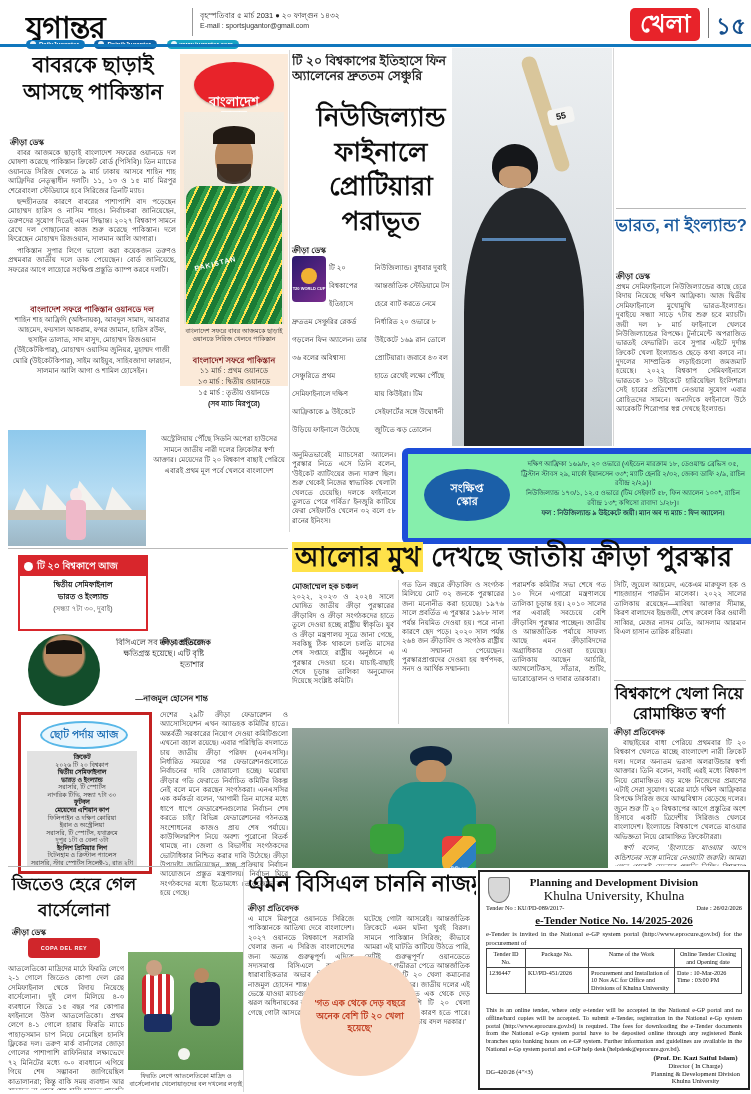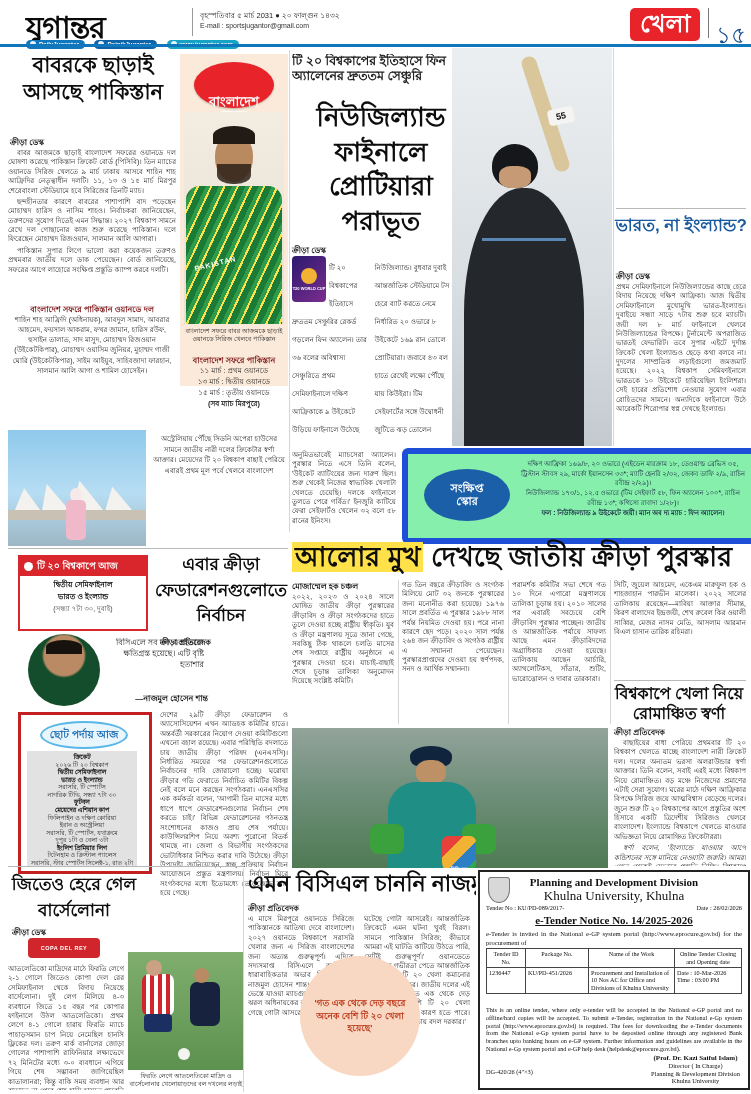--- a/index.html
+++ b/index.html
@@ -66,21 +66,21 @@
       </span>
     <span class="badge" style="background:#16a3c4;">
         <span class="dot"></span>
         <span>www.jugantor.com</span>
       </span>
   </div>
   <div class="abs" style="left:630px;top:5px;">
     <span class="khela">খেলা</span>
   </div>
   <div class="abs" style="left:708px;top:8px;width:1px;height:30px;background:#777;"></div>
-  <div class="abs" style="left:716px;top:17px;font-size:23px;font-weight:normal;color:#17518f;">১৫</div>
+  <div class="abs" style="left:716px;top:8px;font-size:23px;font-weight:bold;color:#17518f;">১৫</div>
   <div class="abs" style="left:0;top:44px;width:751px;height:3px;background:#1077bd;"></div>
 
   <div class="abs ctr hl-black ov" style="left:8px;top:52px;width:170px;height:82px;font-size:21px;line-height:1.28;">বাবরকে ছাড়াই আসছে পাকিস্তান</div>
   <div class="abs byline" style="left:10px;top:136px;">ক্রীড়া ডেস্ক</div>
   <div class="abs ov" style="left:8px;top:148px;width:168px;height:152px;">
     <p class="bt just para">বাবর আজমকে ছাড়াই বাংলাদেশ সফরের ওয়ানডে দল ঘোষণা করেছে পাকিস্তান ক্রিকেট বোর্ড (পিসিবি)। তিন ম্যাচের ওয়ানডে সিরিজ খেলতে ৯ মার্চ ঢাকায় আসবে শাহিন শাহ আফ্রিদির নেতৃত্বাধীন দলটি। ১১, ১৩ ও ১৫ মার্চ মিরপুর শেরেবাংলা স্টেডিয়ামে হবে সিরিজের তিনটি ম্যাচ।</p>
     <p class="bt just para">ছন্দহীনতার কারণে বাবরের পাশাপাশি বাদ পড়েছেন মোহাম্মদ হারিস ও নাসিম শাহও। নির্বাচকরা জানিয়েছেন, তরুণদের সুযোগ দিতেই এমন সিদ্ধান্ত। ২০২৭ বিশ্বকাপ সামনে রেখে দল গোছানোর কাজ শুরু করেছে পাকিস্তান। দলে ফিরেছেন মোহাম্মদ রিজওয়ান, সালমান আলি আগারা।</p>
     <p class="bt just para">পাকিস্তান সুপার লিগে ভালো করা কয়েকজন তরুণও প্রথমবার জাতীয় দলে ডাক পেয়েছেন। বোর্ড জানিয়েছে, সফরের আগে লাহোরে সংক্ষিপ্ত প্রস্তুতি ক্যাম্প করবে দলটি।</p>
   </div>
   <div class="abs ctr" style="left:8px;top:303px;width:168px;font-size:8px;font-weight:bold;color:#7a1113;">বাংলাদেশ সফরে পাকিস্তান ওয়ানডে দল</div>
@@ -185,21 +185,20 @@
       <div style="font-size:7px;color:#444;">(সন্ধ্যা ৭টা ৩০, দুবাই)</div>
     </div>
   </div>
 
   <div class="photo" style="left:28px;top:634px;width:72px;height:72px;border-radius:50%;background:radial-gradient(circle at 50% 30%,#b98a63 0 32%,#134d2b 36% 100%);">
     <div class="abs" style="left:18px;top:6px;width:36px;height:14px;background:#17120e;border-radius:50% 50% 0 0;"></div>
   </div>
   <div class="abs ov" style="left:104px;top:638px;width:100px;height:50px;font-size:8px;font-weight:normal;color:#222;line-height:1.35;text-align:right;">বিসিএলে সব দল একইভাবে ক্ষতিগ্রস্ত হয়েছে। এটি বৃষ্টি হতাশার</div>
   <div class="abs" style="left:118px;top:692px;width:90px;font-size:8px;font-weight:bold;color:#111;text-align:right;">—নাজমুল হোসেন শান্ত</div>
 
-  <div class="abs ctr hl-black ov" style="left:152px;top:552px;width:138px;height:78px;font-size:17px;line-height:1.5;">এবার ক্রীড়া ফেডারেশনগুলোতে নির্বাচন</div>
   <div class="abs byline" style="left:160px;top:636px;">ক্রীড়া প্রতিবেদক</div>
   <div class="abs ov bt just" style="left:160px;top:710px;width:128px;height:194px;">দেশের ২৯টি ক্রীড়া ফেডারেশন ও অ্যাসোসিয়েশন এখন অ্যাডহক কমিটির হাতে। অন্তর্বর্তী সরকারের নিয়োগ দেওয়া কমিটিগুলো এখনো বহাল রয়েছে। এবার পরিস্থিতি বদলাতে চায় জাতীয় ক্রীড়া পরিষদ (এনএসসি)। নির্ধারিত সময়ের পর ফেডারেশনগুলোতে নির্বাচনের দাবি জোরালো হচ্ছে। ঘরোয়া ক্রীড়ার গতি ফেরাতে নির্বাচিত কমিটির বিকল্প নেই বলে মনে করছেন সংগঠকরা। এনএসসির এক কর্মকর্তা বলেন, 'আগামী তিন মাসের মধ্যে ধাপে ধাপে ফেডারেশনগুলোর নির্বাচন শেষ করতে চাই।' বিভিন্ন ফেডারেশনের গঠনতন্ত্র সংশোধনের কাজও প্রায় শেষ পর্যায়ে। কাউন্সিলরশিপ নিয়ে অবশ্য পুরোনো বিতর্ক থামছে না। জেলা ও বিভাগীয় সংগঠকদের ভোটাধিকার নিশ্চিত করার দাবি উঠেছে। ক্রীড়া উপদেষ্টা জানিয়েছেন, স্বচ্ছ প্রক্রিয়ায় নির্বাচন আয়োজনে প্রস্তুত মন্ত্রণালয়। নির্বাচন ঘিরে সংগঠকদের মধ্যে ইতোমধ্যে তোড়জোড় শুরু হয়ে গেছে।</div>
 
   <div class="abs tvbox" style="left:18px;top:712px;width:128px;height:156px;">
     <div class="tv-oval abs" style="left:19px;top:6px;width:84px;height:24px;">ছোট পর্দায় আজ</div>
     <div class="tv-panel abs" style="left:6px;top:36px;width:110px;height:114px;padding-top:2px;">
       <div class="tvline b">ক্রিকেট</div>
       <div class="tvline">২০২৬ টি ২০ বিশ্বকাপ</div>
       <div class="tvline b">দ্বিতীয় সেমিফাইনাল</div>
       <div class="tvline b">ভারত ও ইংল্যান্ড</div>

